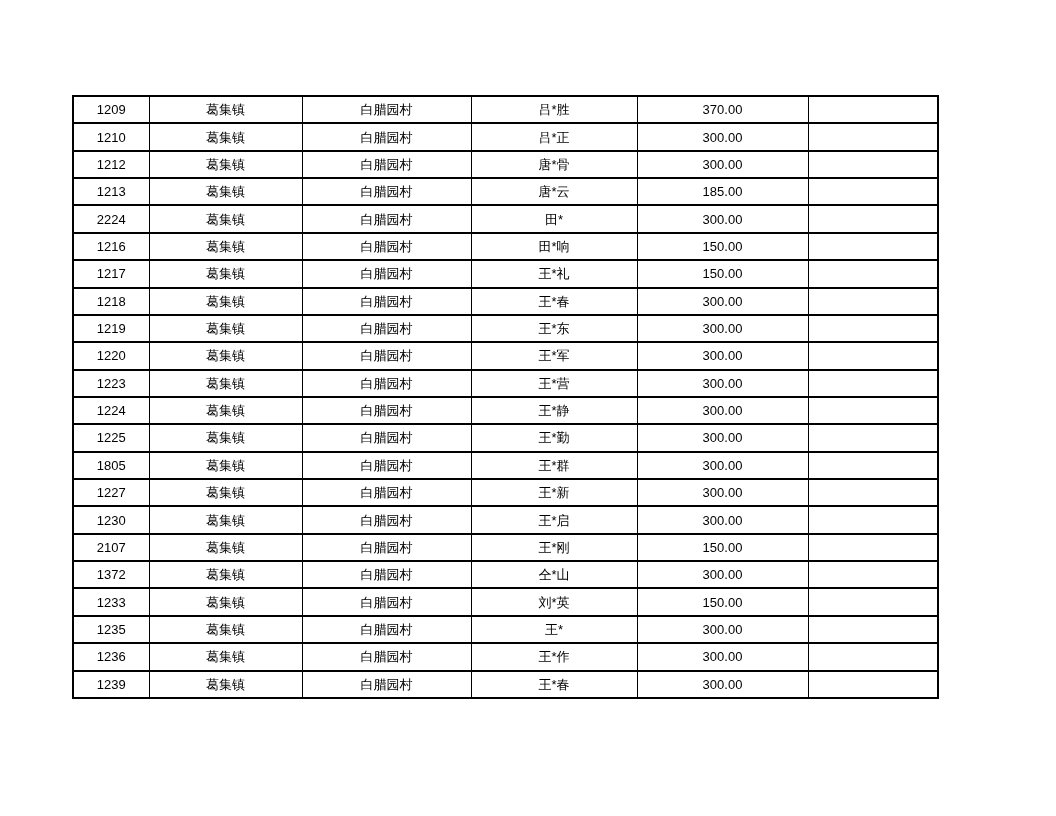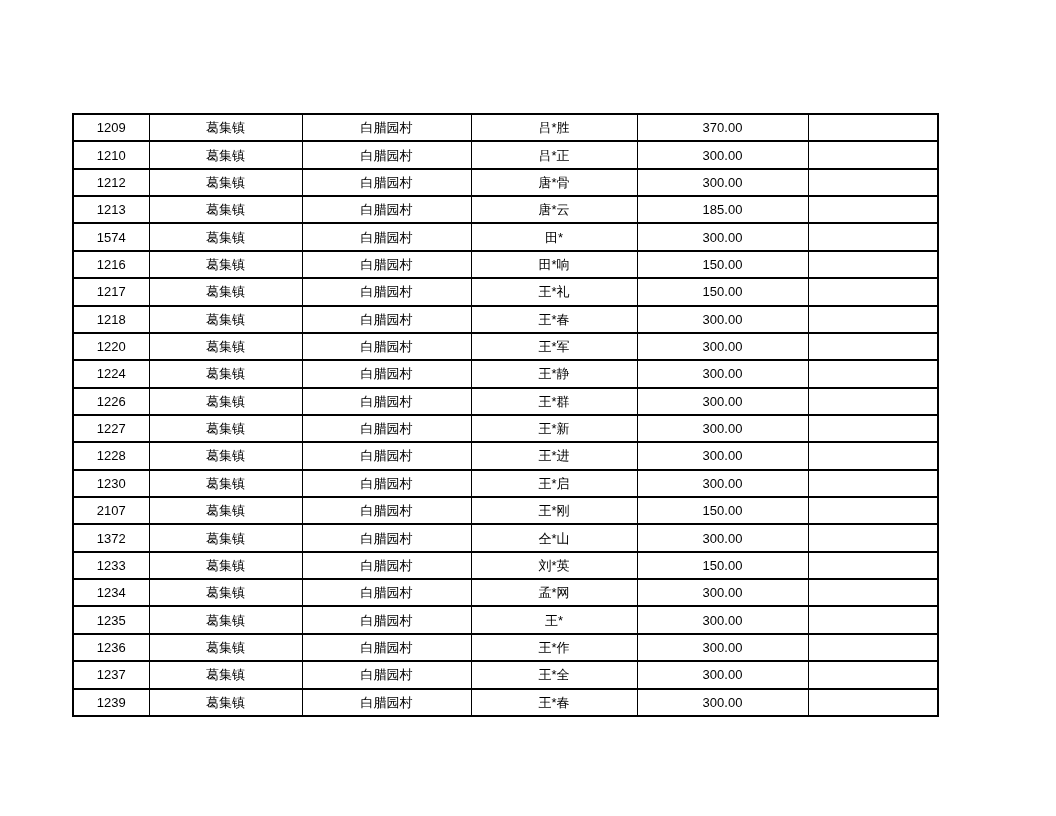--- a/index.html
+++ b/index.html
@@ -21,21 +21,20 @@
   }
   table.sheet {
     position: absolute;
     left: 72px;
     top: 95px;
     width: 865px;
     height: 604px;
     border-collapse: collapse;
     table-layout: fixed;
     border: 2px solid #000000;
-    margin-top: 18px;
   }
   table.sheet td {
     border: 1px solid #000000;
     border-top-width: 2px;
     border-bottom-width: 2px;
     padding: 0 2px;
     text-align: center;
     vertical-align: middle;
     font-size: 13px;
     line-height: 1;
@@ -87,21 +86,21 @@
         </tr>
         <tr>
           <td>1213</td>
           <td>葛集镇</td>
           <td>白腊园村</td>
           <td>唐*云</td>
           <td>185.00</td>
           <td></td>
         </tr>
         <tr>
-          <td>1574</td>
+          <td>2224</td>
           <td>葛集镇</td>
           <td>白腊园村</td>
           <td>田*</td>
           <td>300.00</td>
           <td></td>
         </tr>
         <tr>
           <td>1216</td>
           <td>葛集镇</td>
           <td>白腊园村</td>
@@ -119,60 +118,76 @@
         </tr>
         <tr>
           <td>1218</td>
           <td>葛集镇</td>
           <td>白腊园村</td>
           <td>王*春</td>
           <td>300.00</td>
           <td></td>
         </tr>
         <tr>
+          <td>1219</td>
+          <td>葛集镇</td>
+          <td>白腊园村</td>
+          <td>王*东</td>
+          <td>300.00</td>
+          <td></td>
+        </tr>
+        <tr>
           <td>1220</td>
           <td>葛集镇</td>
           <td>白腊园村</td>
           <td>王*军</td>
           <td>300.00</td>
           <td></td>
         </tr>
         <tr>
+          <td>1223</td>
+          <td>葛集镇</td>
+          <td>白腊园村</td>
+          <td>王*营</td>
+          <td>300.00</td>
+          <td></td>
+        </tr>
+        <tr>
           <td>1224</td>
           <td>葛集镇</td>
           <td>白腊园村</td>
           <td>王*静</td>
           <td>300.00</td>
           <td></td>
         </tr>
         <tr>
-          <td>1226</td>
+          <td>1225</td>
+          <td>葛集镇</td>
+          <td>白腊园村</td>
+          <td>王*勤</td>
+          <td>300.00</td>
+          <td></td>
+        </tr>
+        <tr>
+          <td>1805</td>
           <td>葛集镇</td>
           <td>白腊园村</td>
           <td>王*群</td>
           <td>300.00</td>
           <td></td>
         </tr>
         <tr>
           <td>1227</td>
           <td>葛集镇</td>
           <td>白腊园村</td>
           <td>王*新</td>
           <td>300.00</td>
           <td></td>
         </tr>
         <tr>
-          <td>1228</td>
-          <td>葛集镇</td>
-          <td>白腊园村</td>
-          <td>王*进</td>
-          <td>300.00</td>
-          <td></td>
-        </tr>
-        <tr>
           <td>1230</td>
           <td>葛集镇</td>
           <td>白腊园村</td>
           <td>王*启</td>
           <td>300.00</td>
           <td></td>
         </tr>
         <tr>
           <td>2107</td>
           <td>葛集镇</td>
@@ -191,48 +206,32 @@
         </tr>
         <tr>
           <td>1233</td>
           <td>葛集镇</td>
           <td>白腊园村</td>
           <td>刘*英</td>
           <td>150.00</td>
           <td></td>
         </tr>
         <tr>
-          <td>1234</td>
-          <td>葛集镇</td>
-          <td>白腊园村</td>
-          <td>孟*网</td>
-          <td>300.00</td>
-          <td></td>
-        </tr>
-        <tr>
           <td>1235</td>
           <td>葛集镇</td>
           <td>白腊园村</td>
           <td>王*</td>
           <td>300.00</td>
           <td></td>
         </tr>
         <tr>
           <td>1236</td>
           <td>葛集镇</td>
           <td>白腊园村</td>
           <td>王*作</td>
-          <td>300.00</td>
-          <td></td>
-        </tr>
-        <tr>
-          <td>1237</td>
-          <td>葛集镇</td>
-          <td>白腊园村</td>
-          <td>王*全</td>
           <td>300.00</td>
           <td></td>
         </tr>
         <tr>
           <td>1239</td>
           <td>葛集镇</td>
           <td>白腊园村</td>
           <td>王*春</td>
           <td>300.00</td>
           <td></td>

